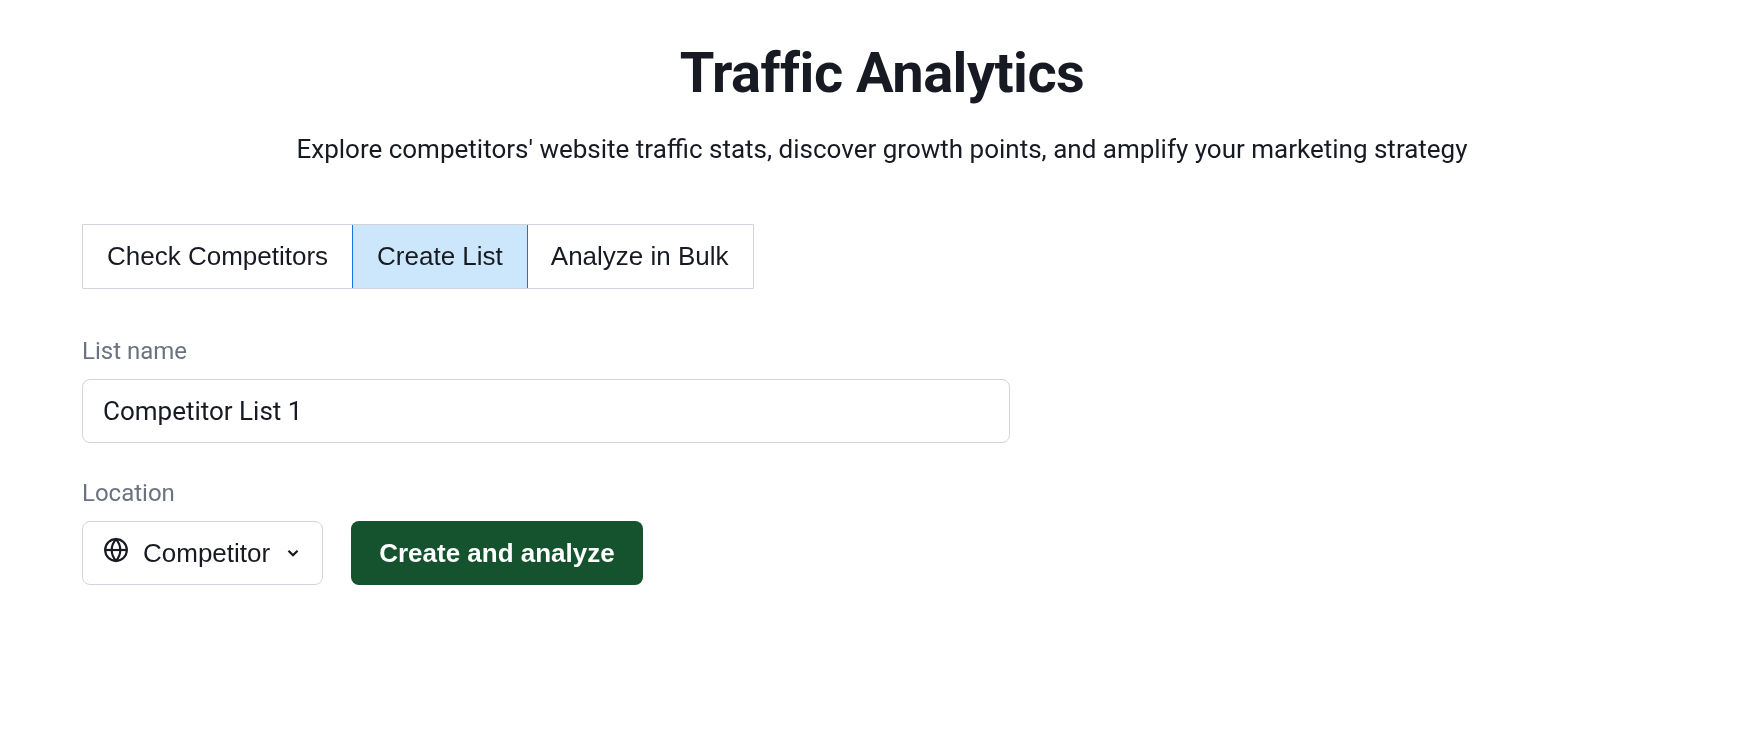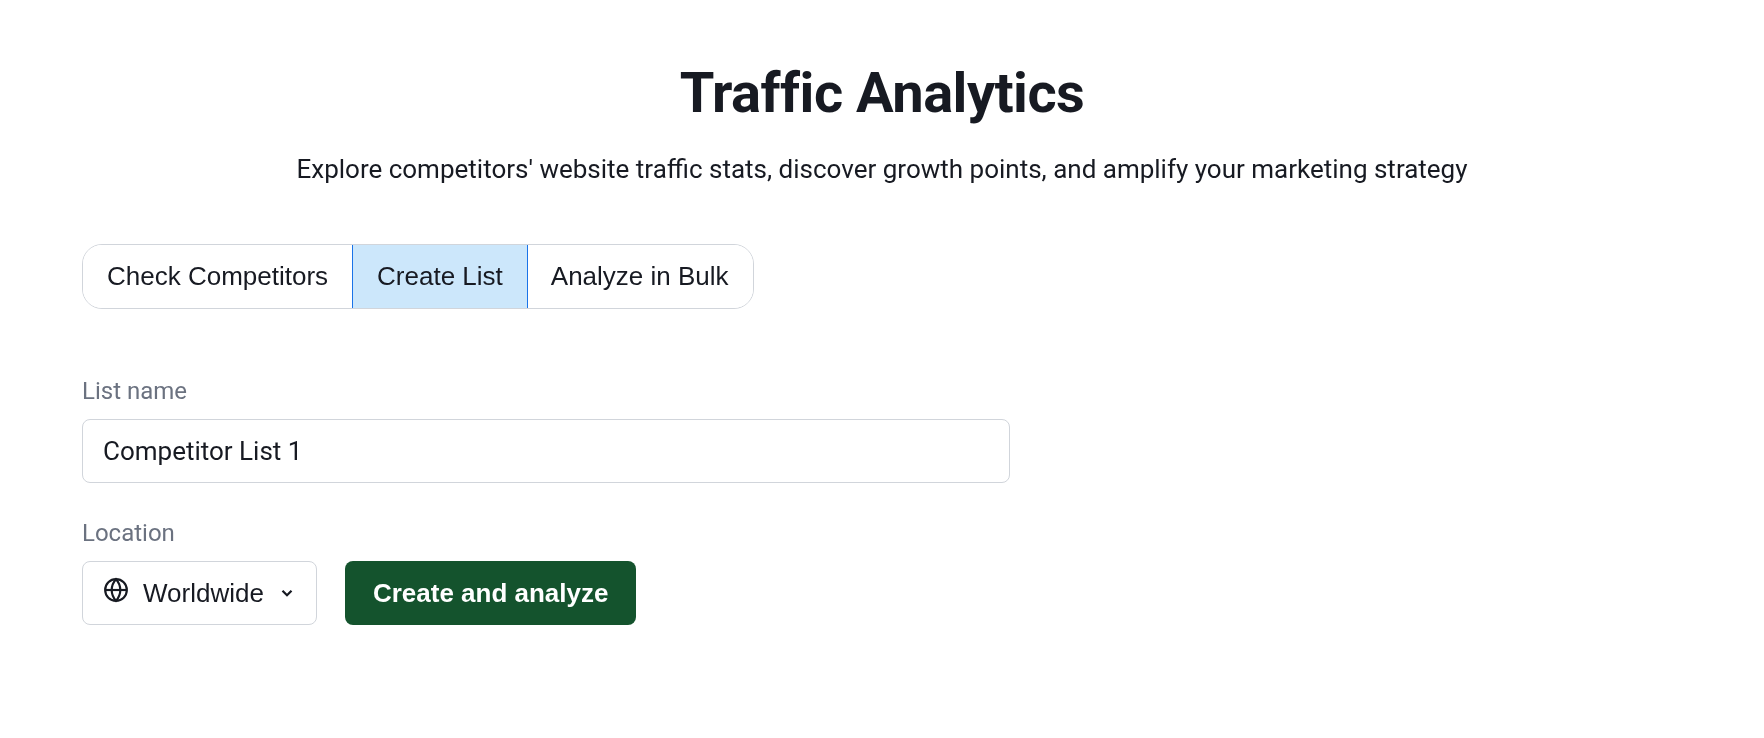--- a/index.html
+++ b/index.html
@@ -17,37 +17,36 @@
   }
   .container {
     max-width: 1600px;
     margin: 0 auto;
   }
   .page-title {
     font-size: 56px;
     font-weight: 700;
     text-align: center;
     color: #171a22;
-    margin-top: 20px;
     margin-bottom: 28px;
     letter-spacing: -0.5px;
   }
   .page-subtitle {
     font-size: 26px;
     font-weight: 400;
     text-align: center;
     color: #171a22;
     margin-bottom: 60px;
   }
   .tabs {
     display: inline-flex;
     border: 1px solid #d1d5db;
-    border-radius: 20px;
+    border-radius: 1px;
     overflow: hidden;
-    margin-bottom: 68px;
+    margin-bottom: 48px;
   }
   .tab {
     padding: 16px 24px;
     font-size: 26px;
     font-weight: 400;
     color: #171a22;
     background: #ffffff;
     border: none;
     cursor: pointer;
     border-right: 1px solid #d1d5db;
@@ -208,21 +207,21 @@
     <div class="location-col">
       <label class="label">Location</label>
       <button class="location-select">
         <span>
           <svg class="globe-icon" viewBox="0 0 24 24" fill="none" stroke="#171a22" stroke-width="2">
             <circle cx="12" cy="12" r="10"></circle>
             <line x1="2" y1="12" x2="22" y2="12"></line>
             <path d="M12 2a15.3 15.3 0 0 1 4 10 15.3 15.3 0 0 1-4 10 15.3 15.3 0 0 1-4-10 15.3 15.3 0 0 1 4-10z"></path>
           </svg>
         </span>
-        <span>Worldwide</span>
+        <span>Competitor</span>
         <span>
           <svg class="chevron-icon" viewBox="0 0 24 24" fill="none" stroke="#171a22" stroke-width="3">
             <polyline points="6 9 12 15 18 9"></polyline>
           </svg>
         </span>
       </button>
     </div>
 
 
     <button class="analyze-btn">Create and analyze</button>

